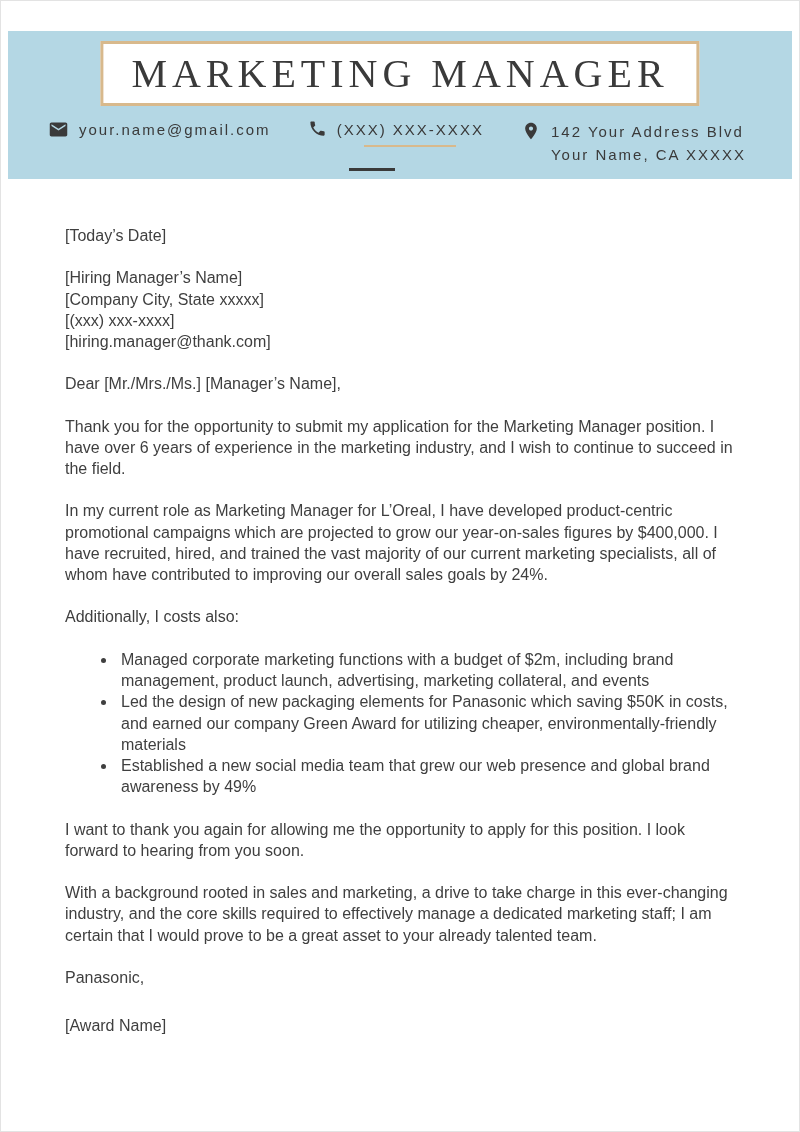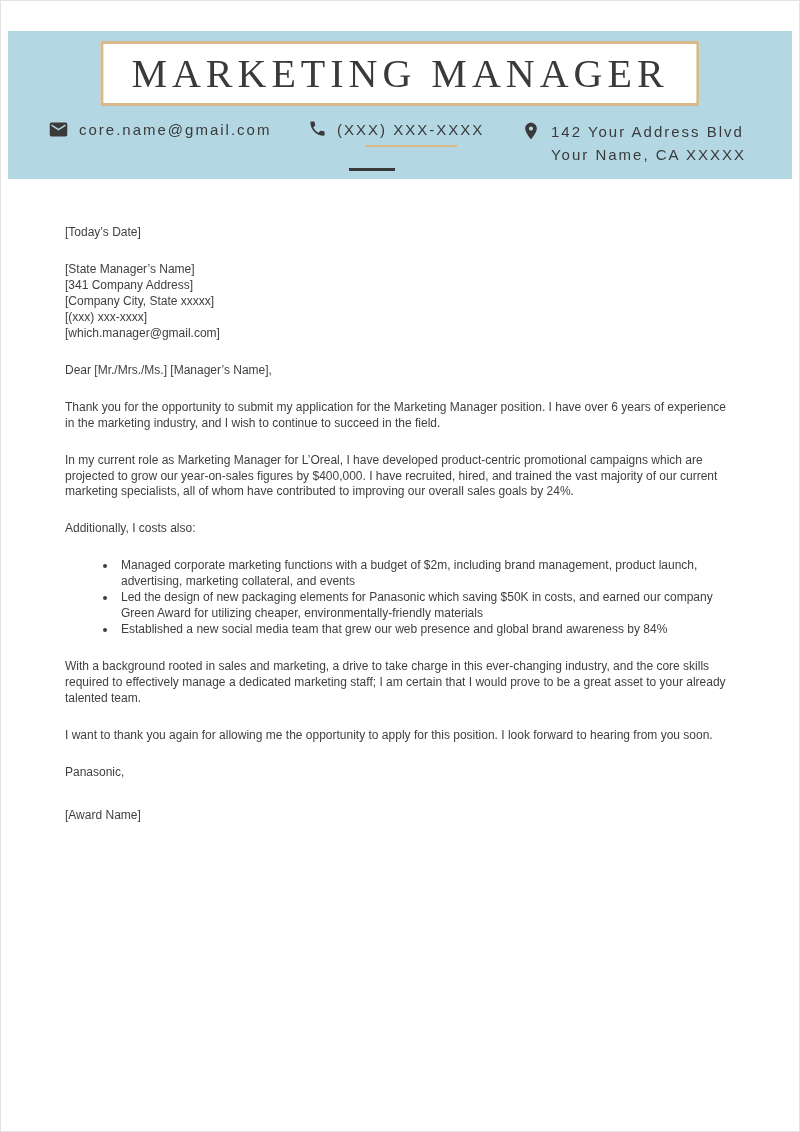--- a/index.html
+++ b/index.html
@@ -64,21 +64,21 @@
   .decor-dash {
     position: absolute;
     bottom: 8px; left: 50%;
     transform: translateX(-50%);
     margin-left: -28px;
     width: 46px; height: 3px;
     background: var(--text-dark, #3a3a3a);
   }
   .letter {
     padding: 46px 64px 0 64px;
-    font-size: 12px;
+    font-size: 16px;
     line-height: 1.33;
     color: #3f3f3f;
   }
   .block { margin-bottom: 21px; }
   .bullets {
     margin: 0 0 21px 0;
     padding-left: 52px;
     list-style: disc;
   }
   .bullets li { padding-left: 4px; }
@@ -94,21 +94,21 @@
     <div class="title-box">
       <div class="title">MARKETING MANAGER</div>
     </div>
 
     <div class="contact-row">
 
       <div class="contact-item">
         <svg class="icon" viewBox="0 0 24 24" width="21" height="21" aria-hidden="true">
           <path fill="#3a3a3a" d="M20 4H4c-1.1 0-1.99.9-1.99 2L2 18c0 1.1.9 2 2 2h16c1.1 0 2-.9 2-2V6c0-1.1-.9-2-2-2zm0 4l-8 5-8-5V6l8 5 8-5v2z"></path>
         </svg>
-        <span class="txt">core.name@gmail.com</span>
+        <span class="txt">your.name@gmail.com</span>
       </div>
 
       <div class="contact-item">
         <svg class="icon" viewBox="0 0 24 24" width="19" height="19" aria-hidden="true">
           <path fill="#3a3a3a" d="M6.62 10.79c1.44 2.83 3.76 5.14 6.59 6.59l2.2-2.2c.27-.27.67-.36 1.02-.24 1.12.37 2.33.57 3.57.57.55 0 1 .45 1 1V20c0 .55-.45 1-1 1-9.39 0-17-7.61-17-17 0-.55.45-1 1-1h3.5c.55 0 1 .45 1 1 0 1.25.2 2.45.57 3.57.11.35.03.74-.25 1.02l-2.2 2.2z"></path>
         </svg>
         <span class="txt">
           <span>(XXX) XXX-XXXX</span>
           <span class="phone-underline" style="display:block"></span>
         </span>
@@ -127,44 +127,43 @@
     </div>
 
     <div class="decor-dash"></div>
   </div>
 
   <div class="letter">
 
     <div class="block">[Today’s Date]</div>
 
     <div class="block">
-      <div>[State Manager’s Name]</div>
-      <div>[341 Company Address]</div>
+      <div>[Hiring Manager’s Name]</div>
       <div>[Company City, State xxxxx]</div>
       <div>[(xxx) xxx-xxxx]</div>
-      <div>[which.manager@gmail.com]</div>
+      <div>[hiring.manager@thank.com]</div>
     </div>
 
     <div class="block">Dear [Mr./Mrs./Ms.] [Manager’s Name],</div>
 
     <p class="block">Thank you for the opportunity to submit my application for the Marketing Manager position. I have over 6 years of experience in the marketing industry, and I wish to continue to succeed in the field.</p>
 
     <p class="block">In my current role as Marketing Manager for L’Oreal, I have developed product-centric promotional campaigns which are projected to grow our year-on-sales figures by $400,000. I have recruited, hired, and trained the vast majority of our current marketing specialists, all of whom have contributed to improving our overall sales goals by 24%.</p>
 
     <p class="block">Additionally, I costs also:</p>
 
     <ul class="bullets">
       <li>Managed corporate marketing functions with a budget of $2m, including brand management, product launch, advertising, marketing collateral, and events</li>
       <li>Led the design of new packaging elements for Panasonic which saving $50K in costs, and earned our company Green Award for utilizing cheaper, environmentally-friendly materials</li>
-      <li>Established a new social media team that grew our web presence and global brand awareness by 84%</li>
+      <li>Established a new social media team that grew our web presence and global brand awareness by 49%</li>
     </ul>
 
+    <p class="block">I want to thank you again for allowing me the opportunity to apply for this position. I look forward to hearing from you soon.</p>
+
     <p class="block">With a background rooted in sales and marketing, a drive to take charge in this ever-changing industry, and the core skills required to effectively manage a dedicated marketing staff; I am certain that I would prove to be a great asset to your already talented team.</p>
-
-    <p class="block">I want to thank you again for allowing me the opportunity to apply for this position. I look forward to hearing from you soon.</p>
 
     <div class="block signoff">Panasonic,</div>
 
     <div>[Award Name]</div>
 
   </div>
 
 </div>
 
 </body></html>

